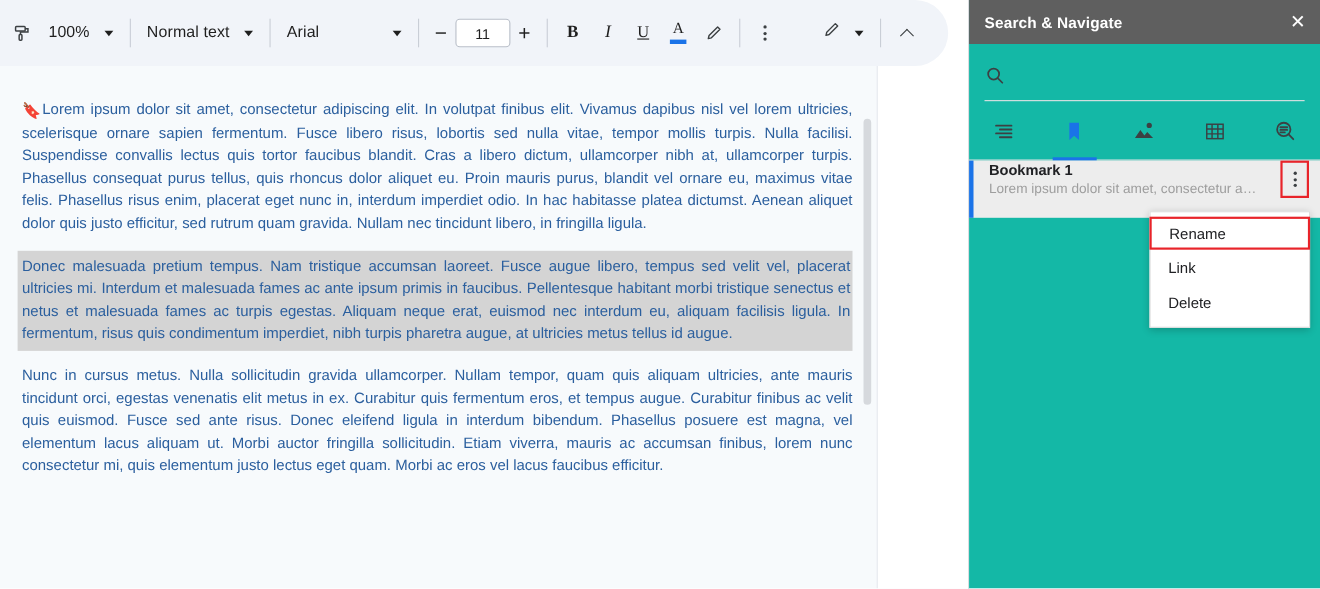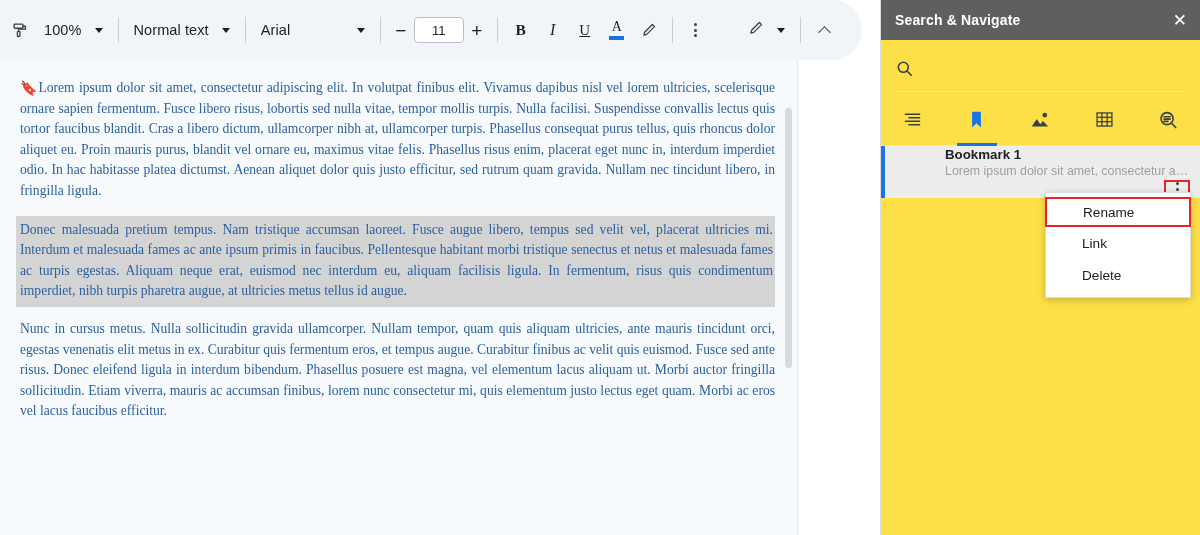--- a/index.html
+++ b/index.html
@@ -89,23 +89,22 @@
     background: #f7fafc;
     border-right: 1px solid #e6e9ee;
     overflow: hidden;
   }
   .page-inner { padding: 18px 22px 0 20px; }
   .para {
     color: #2b5f9e;
     font-size: 13.6px;
     line-height: 20.6px;
     text-align: justify;
-    margin: 0 0 14px 0;
+    margin: 11px 0 14px 0;
     position: relative;
-    font-family: Liberation Serif, serif;
   }
   .para.highlight {
     background: #d4d4d4;
     padding: 4px 2px 5px 4px;
     margin-left: -4px;
     margin-bottom: 12px;
   }
   .bm-marker {
     color: #4a86d6; font-size: 14px; margin-right: 1px;
     display: inline-block; transform: translateY(1px);
@@ -120,21 +119,21 @@
   }
   .gap-strip {
     position: absolute; left: 799px; top: 60px;
     width: 81px; height: 475px; background: #ffffff;
   }
 
   
   .panel {
     position: absolute; left: 880px; top: 0;
     width: 320px; height: 535px;
-    background: #fde047;
+    background: #14b8a6;
     border-left: 1px solid #dadce0;
   }
   .panel-header {
     height: 40px; background: #5f5f5f;
     display: flex; align-items: center; justify-content: space-between;
     padding: 0 13px 0 14px;
   }
   .panel-title {
     color: #ffffff; font-size: 14px; font-weight: bold; letter-spacing: .15px;
   }
@@ -166,24 +165,23 @@
   .tab .underline {
     position: absolute; bottom: -1px; left: 12px; right: 12px;
     height: 3px; background: #1a73e8; display: none;
   }
   .tab.active .underline { display: block; }
 
   .bm-row {
     position: relative;
     height: 52px;
     background: #ededed;
-    display: flex; align-items: flex-end;
+    display: flex; align-items: flex-start;
     padding: 0 10px 0 18px;
     cursor: pointer;
-    flex-direction: column;
   }
   .bm-row .accent {
     position: absolute; left: 0; top: 0; bottom: 0; width: 4px; background: #1a73e8;
   }
   .bm-texts { flex: 1; min-width: 0; }
   .bm-title {
     font-size: 13.3px; color: #202124; font-weight: bold; line-height: 17px;
   }
   .bm-sub {
     font-size: 12.4px; color: #9e9e9e; line-height: 17px;
@@ -201,21 +199,21 @@
     position: absolute; left: 164px; top: 192px;
     width: 146px;
     background: #ffffff;
     border: 1px solid #dcdcdc;
     box-shadow: 0 2px 7px rgba(0,0,0,.22);
     padding: 4px 0 6px 0;
     z-index: 10;
   }
   .ctx-item {
     height: 32px; display: flex; align-items: center;
-    padding-left: 36px; font-size: 13.6px; color: #202124; cursor: pointer;
+    padding-left: 16px; font-size: 13.6px; color: #202124; cursor: pointer;
   }
   .ctx-item.boxed {
     border: 2px solid #e8242a;
     height: 30px; margin: 0 -1px;
   }
 </style>
 </head>
 <body>
 
 <div class="app">

